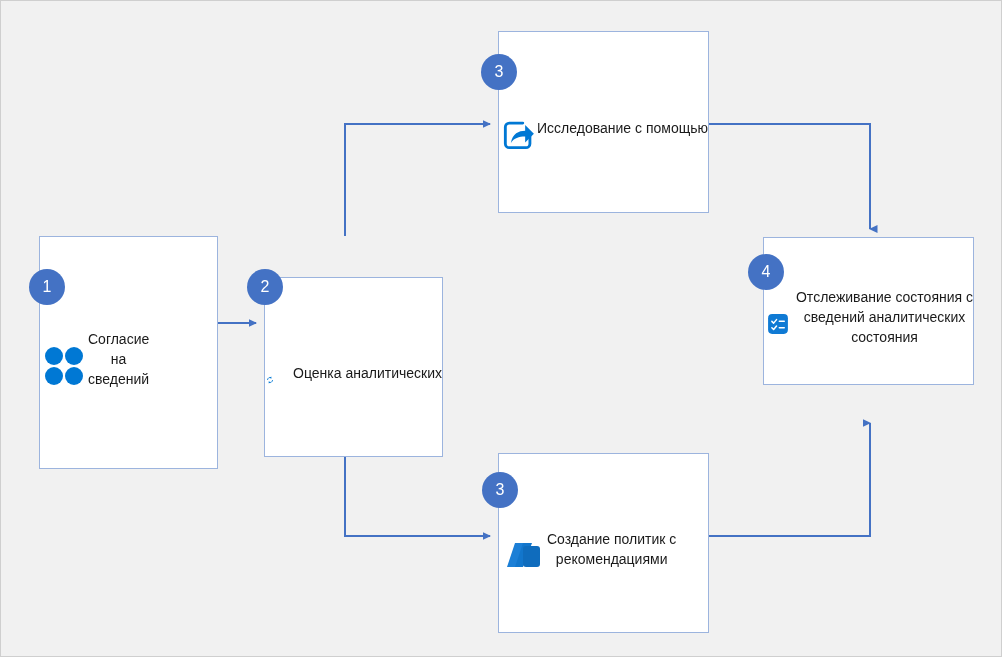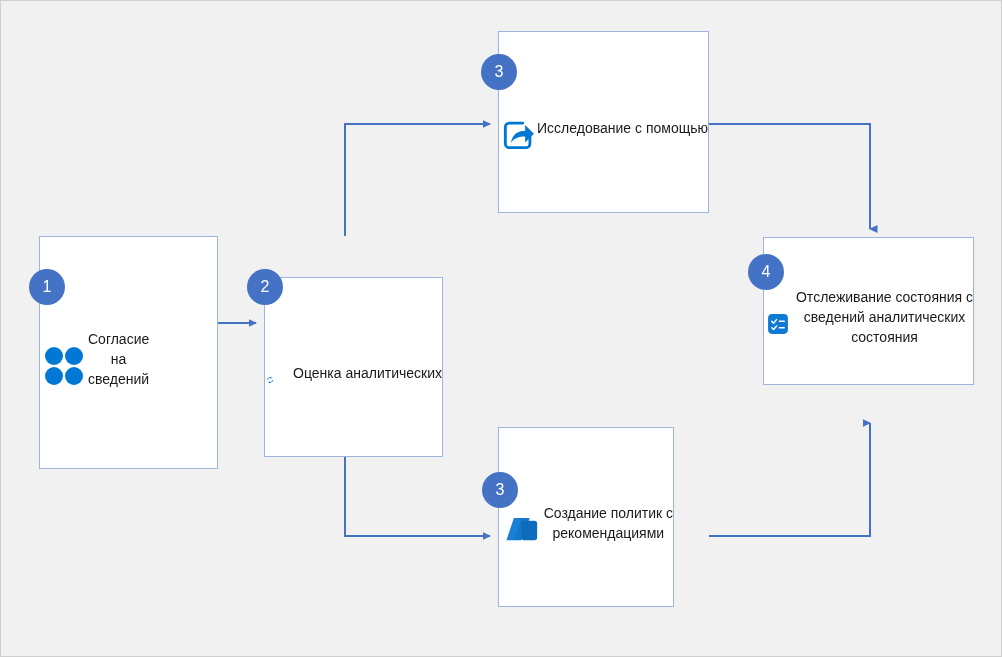--- a/index.html
+++ b/index.html
@@ -67,21 +67,21 @@
     font-size: 16px;
     line-height: 36px;
     text-align: center;
     font-family: "Liberation Sans", sans-serif;
   }
 
   
   #node-1 { left: 38px;  top: 235px; width: 179px; height: 233px; }
   #node-2 { left: 263px; top: 235px; width: 179px; height: 180px; margin-top: 41px; }
   #node-3a{ left: 497px; top: 30px;  width: 211px; height: 182px; }
-  #node-3b{ left: 497px; top: 426px; width: 176px; height: 180px; }
+  #node-3b{ left: 497px; top: 452px; width: 211px; height: 180px; }
   #node-4 { left: 762px; top: 236px; width: 211px; height: 148px; padding-left: 32px; }
 
   #badge-1  { left: 28px;  top: 268px; }
   #badge-2  { left: 246px; top: 268px; }
   #badge-3a { left: 480px; top: 53px;  }
   #badge-3b { left: 481px; top: 471px; }
   #badge-4  { left: 747px; top: 253px; }
 
   
   #node-2 .node-label { margin-left: 18px; }

